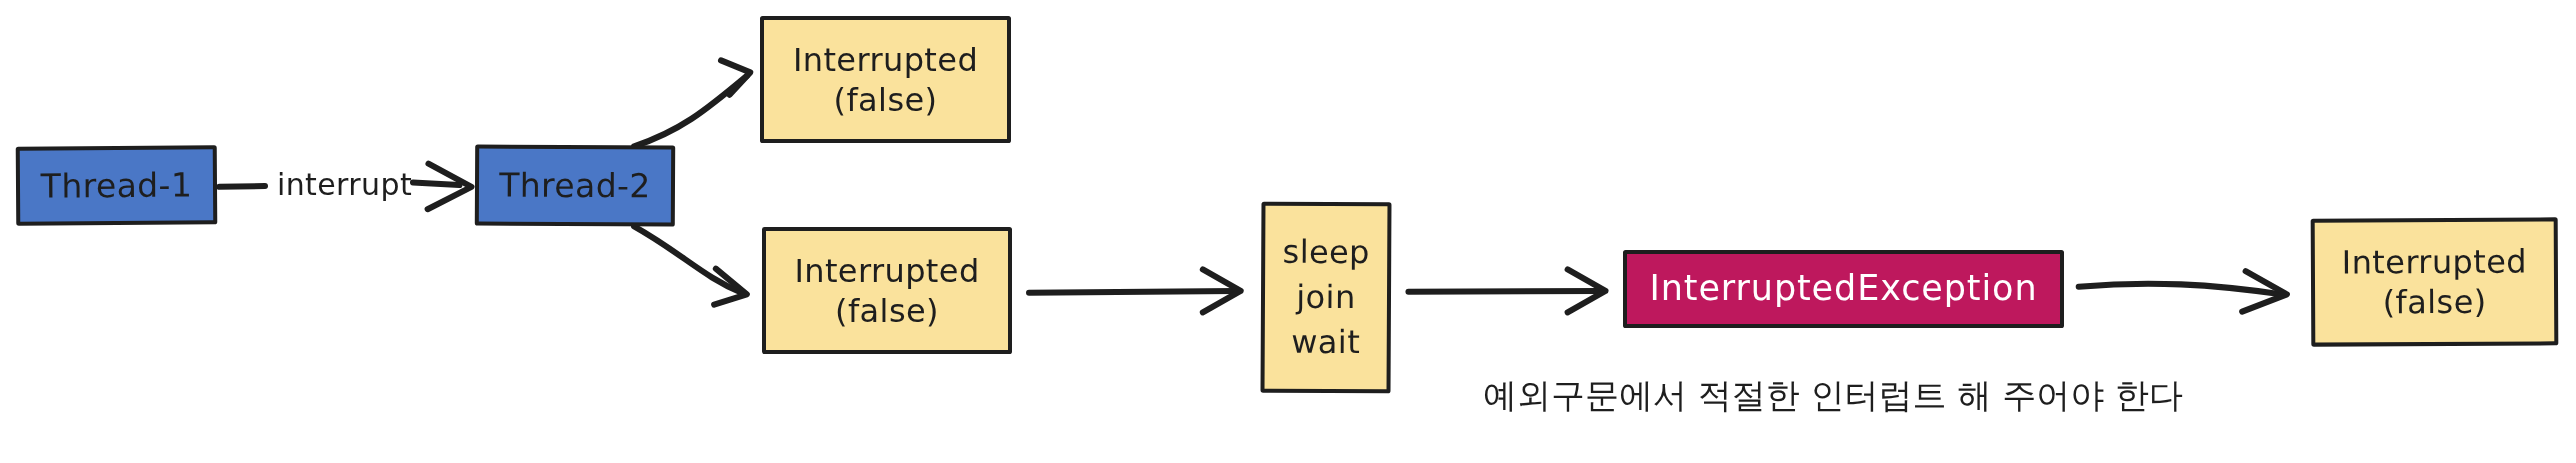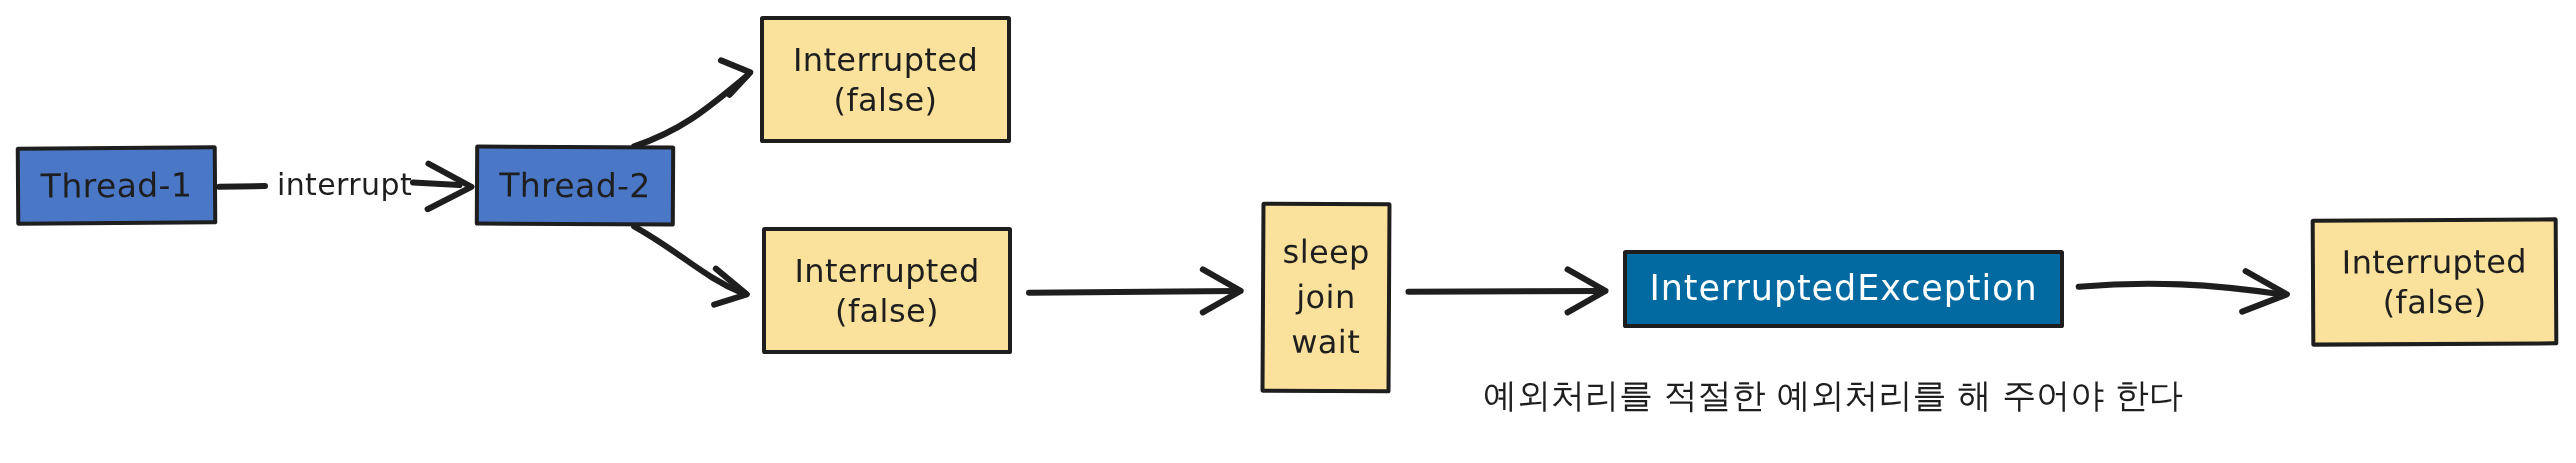--- a/index.html
+++ b/index.html
@@ -23,21 +23,21 @@
     justify-content: center;
     text-align: center;
     border: 4.3px solid #1e1e1e;
     border-radius: 2.6px;
     line-height: 1.25;
     letter-spacing: 0.4px;
   }
   .node .lbl { white-space: nowrap; }
   .blue   { background: #4a77c6; }
   .yellow { background: #fae29c; }
-  .red    { background: #0369a1; color: #ffffff; }
+  .red    { background: #be185d; color: #ffffff; }
 
   .thread { font-size: 33px; }
   .state  { font-size: 32px; }
   .blocking { font-size: 32px; line-height: 1.4; }
   .exception-label { font-size: 35px; letter-spacing: 0.9px; }
 
   #thread1 { left: 16.3px;  top: 146px; width: 201px; height: 79px; transform: rotate(-0.4deg); }
   #thread2 { left: 475px; top: 145px; width: 200px; height: 81px; transform: rotate(0.3deg); }
   #int-false-top { left: 760px;  top: 16.3px;  width: 251px; height: 127px; }
   #int-true      { left: 762px;  top: 227px; width: 250px; height: 127px; }
@@ -142,16 +142,16 @@
     <span class="lbl">InterruptedException</span>
   </div>
 
   <div class="node yellow state" id="int-false-end">
     <span class="lbl">Interrupted</span>
     <span class="lbl">(false)</span>
   </div>
 
   <div class="edge-label" id="lbl-interrupt">interrupt</div>
 
-  <div class="caption" id="cap-note">예외처리를 적절한 예외처리를 해 주어야 한다</div>
+  <div class="caption" id="cap-note">예외구문에서 적절한 인터럽트 해 주어야 한다</div>
 
 </div>
 
 
 </body></html>

